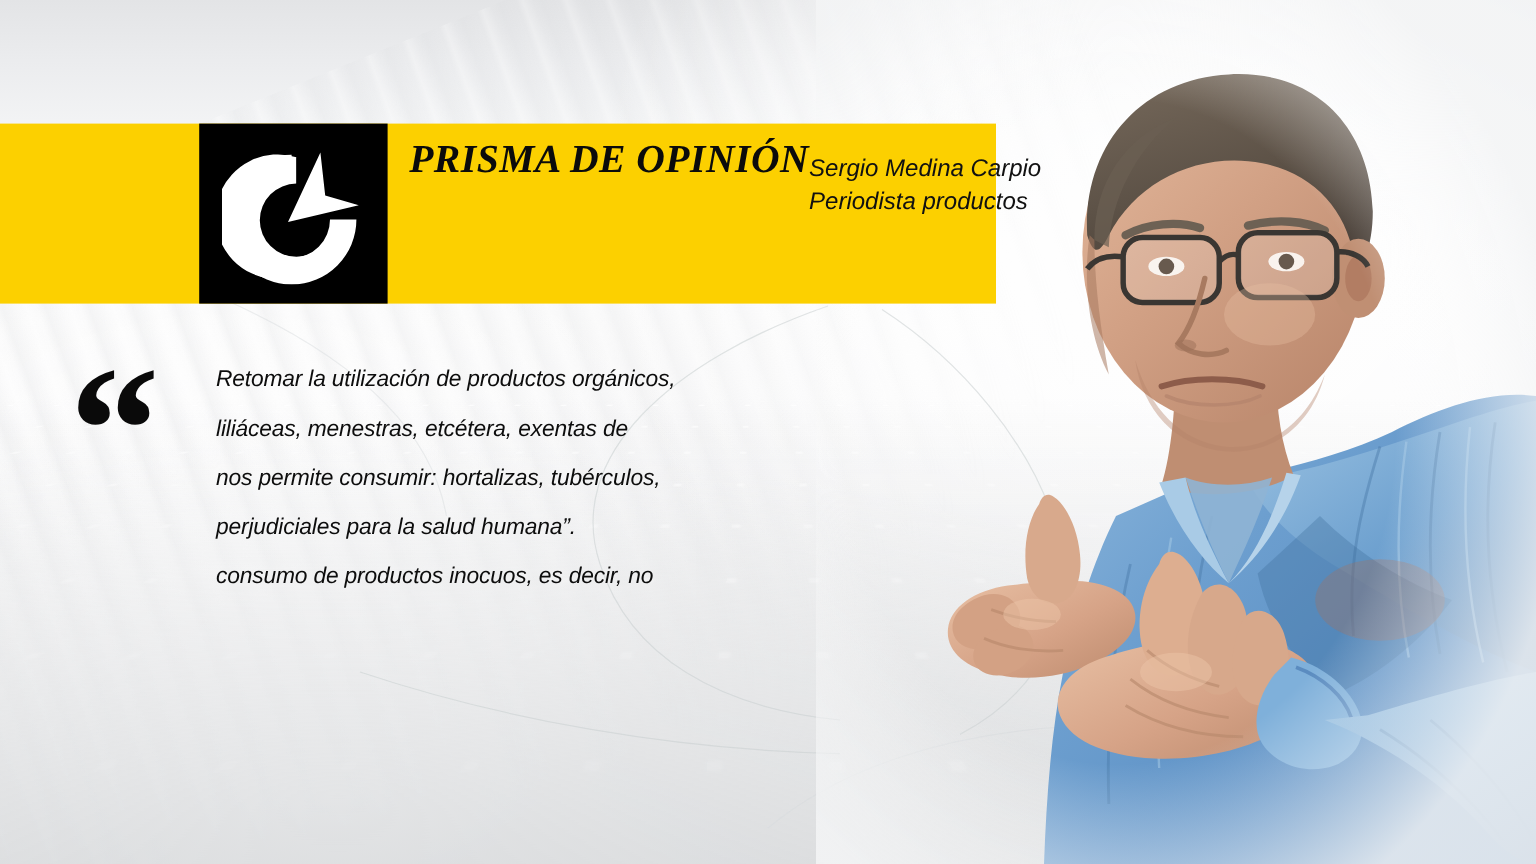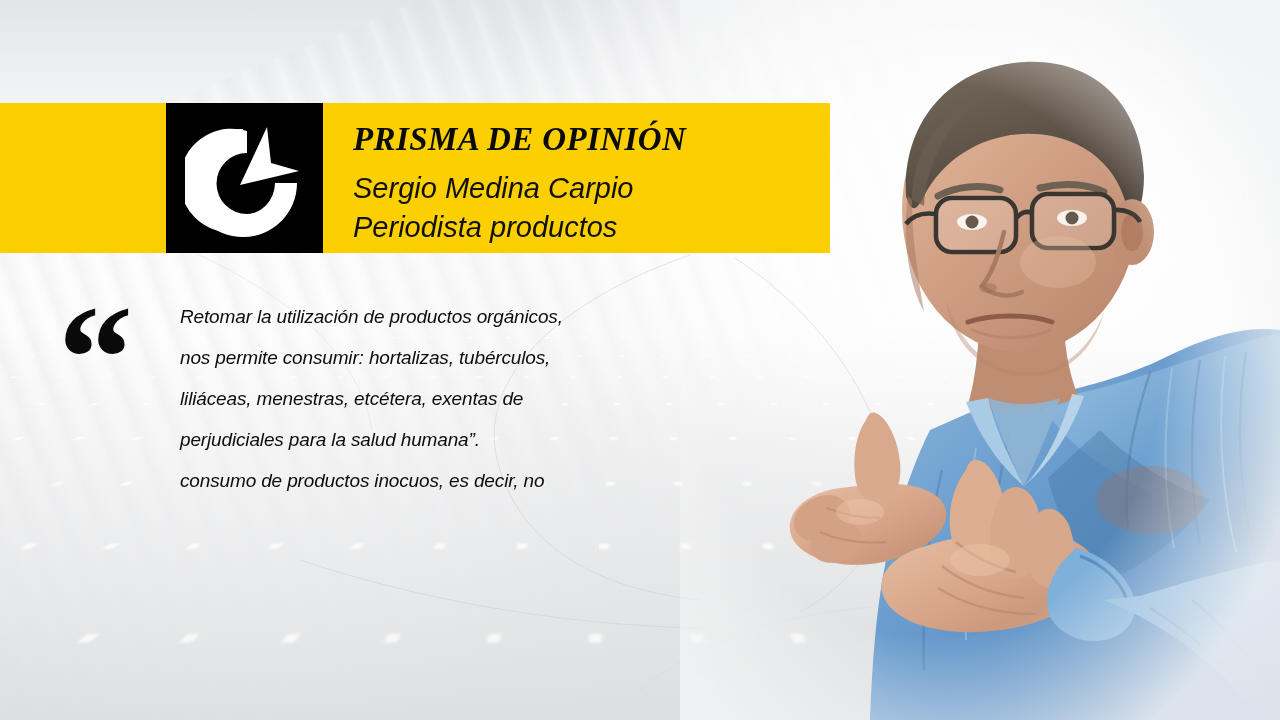--- a/index.html
+++ b/index.html
@@ -86,36 +86,36 @@
   }
   .banner-lead { width:166px; flex:0 0 166px; }
   .logo-box {
     width:157px; flex:0 0 157px;
     background:#000;
     display:flex; align-items:center; justify-content:center;
   }
   .logo-mark { width:120px; height:118px; display:block; }
   .banner-text {
     flex:1 1 auto;
-    padding:13px 0 0 30px;
-    display:flex; flex-direction:column; justify-content:center;
+    padding:13px 0 0 18px;
+    display:flex; flex-direction:row; justify-content:space-between;
   }
   .banner-title {
     font-family:"Liberation Serif", serif;
     font-weight:bold; font-style:italic;
     font-size:33px; letter-spacing:.4px;
     color:#0b0b0b;
     line-height:1.06;
     white-space:nowrap;
   }
   .banner-sub {
     margin-top:12px;
     font-family:"Liberation Sans", sans-serif;
     font-style:italic;
-    font-size:29px;
+    font-size:20px;
     line-height:1.33;
     color:#111;
     white-space:nowrap;
   }
 
   
   .quote-wrap { position:absolute; left:0; top:296px; width:760px; }
   .quote-mark {
     position:absolute; left:58px; top:8px;
     font-family:"Liberation Serif", serif;
@@ -352,20 +352,20 @@
         <div>Sergio Medina Carpio</div>
         <div>Periodista productos</div>
       </div>
     </div>
   </div>
 
   <div class="quote-wrap">
     <div class="quote-mark">“</div>
     <div class="quote-body">
       <p>Retomar la utilización de productos orgánicos,</p>
+      <p>liliáceas, menestras, etcétera, exentas de</p>
       <p>nos permite consumir: hortalizas, tubérculos,</p>
-      <p>liliáceas, menestras, etcétera, exentas de</p>
       <p>perjudiciales para la salud humana”.</p>
       <p>consumo  de productos inocuos, es decir, no</p>
     </div>
   </div>
 
 </div>
 
 </body></html>

